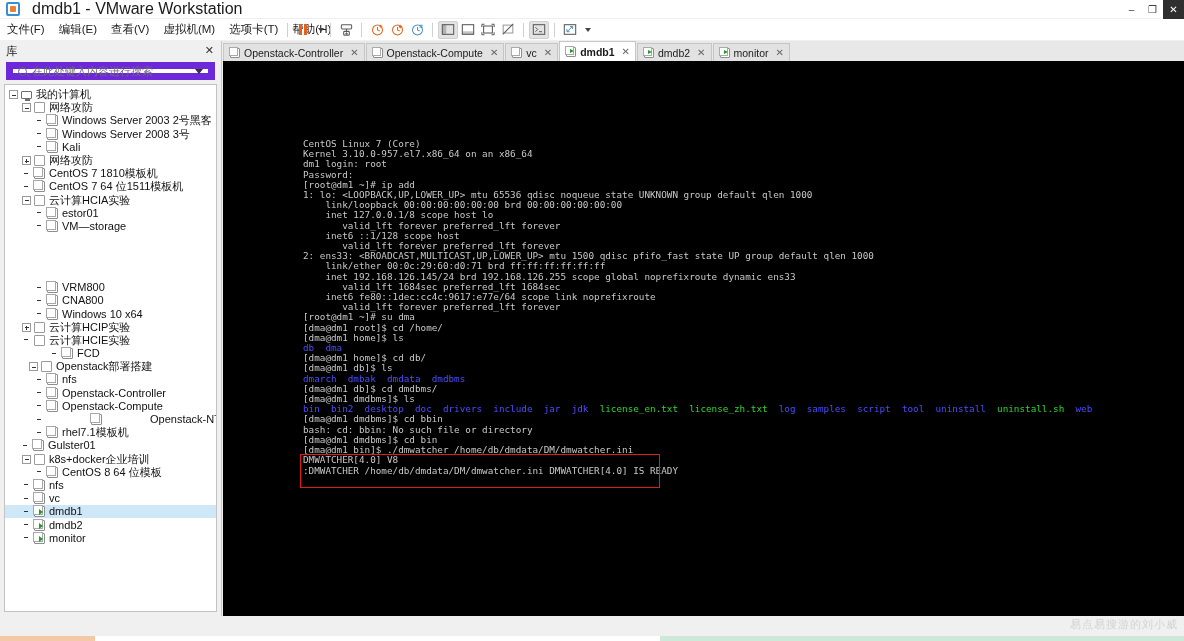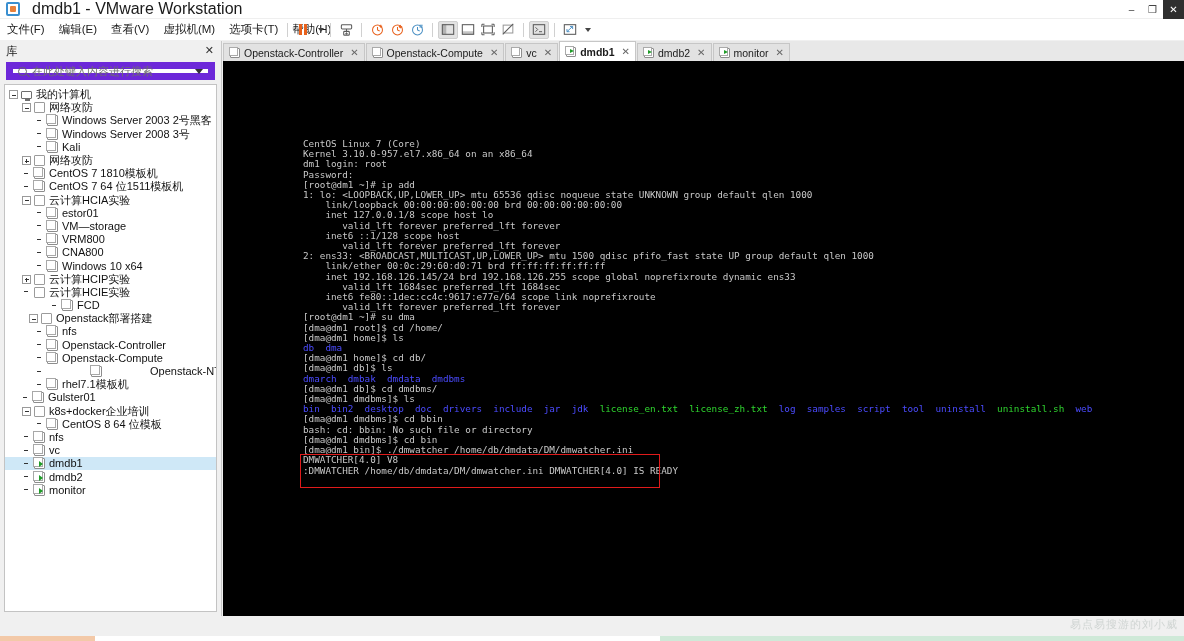--- a/index.html
+++ b/index.html
@@ -317,21 +317,21 @@
         <div class="trow" style="padding-left: 30px;">
           <span class="toggle none"></span>
           <span class="tico vm"></span>
           <span class="tlabel">estor01</span>
         </div>
         <div class="trow" style="padding-left: 30px;">
           <span class="toggle none"></span>
           <span class="tico vm"></span>
           <span class="tlabel">VM—storage</span>
         </div>
-        <div class="trow" style="padding-left: 30px;">
+        <div class="trow" style="padding-left: 30px; margin-top: 48px;">
           <span class="toggle none"></span>
           <span class="tico vm"></span>
           <span class="tlabel">VRM800</span>
         </div>
         <div class="trow" style="padding-left: 30px;">
           <span class="toggle none"></span>
           <span class="tico vm"></span>
           <span class="tlabel">CNA800</span>
         </div>
         <div class="trow" style="padding-left: 30px;">

